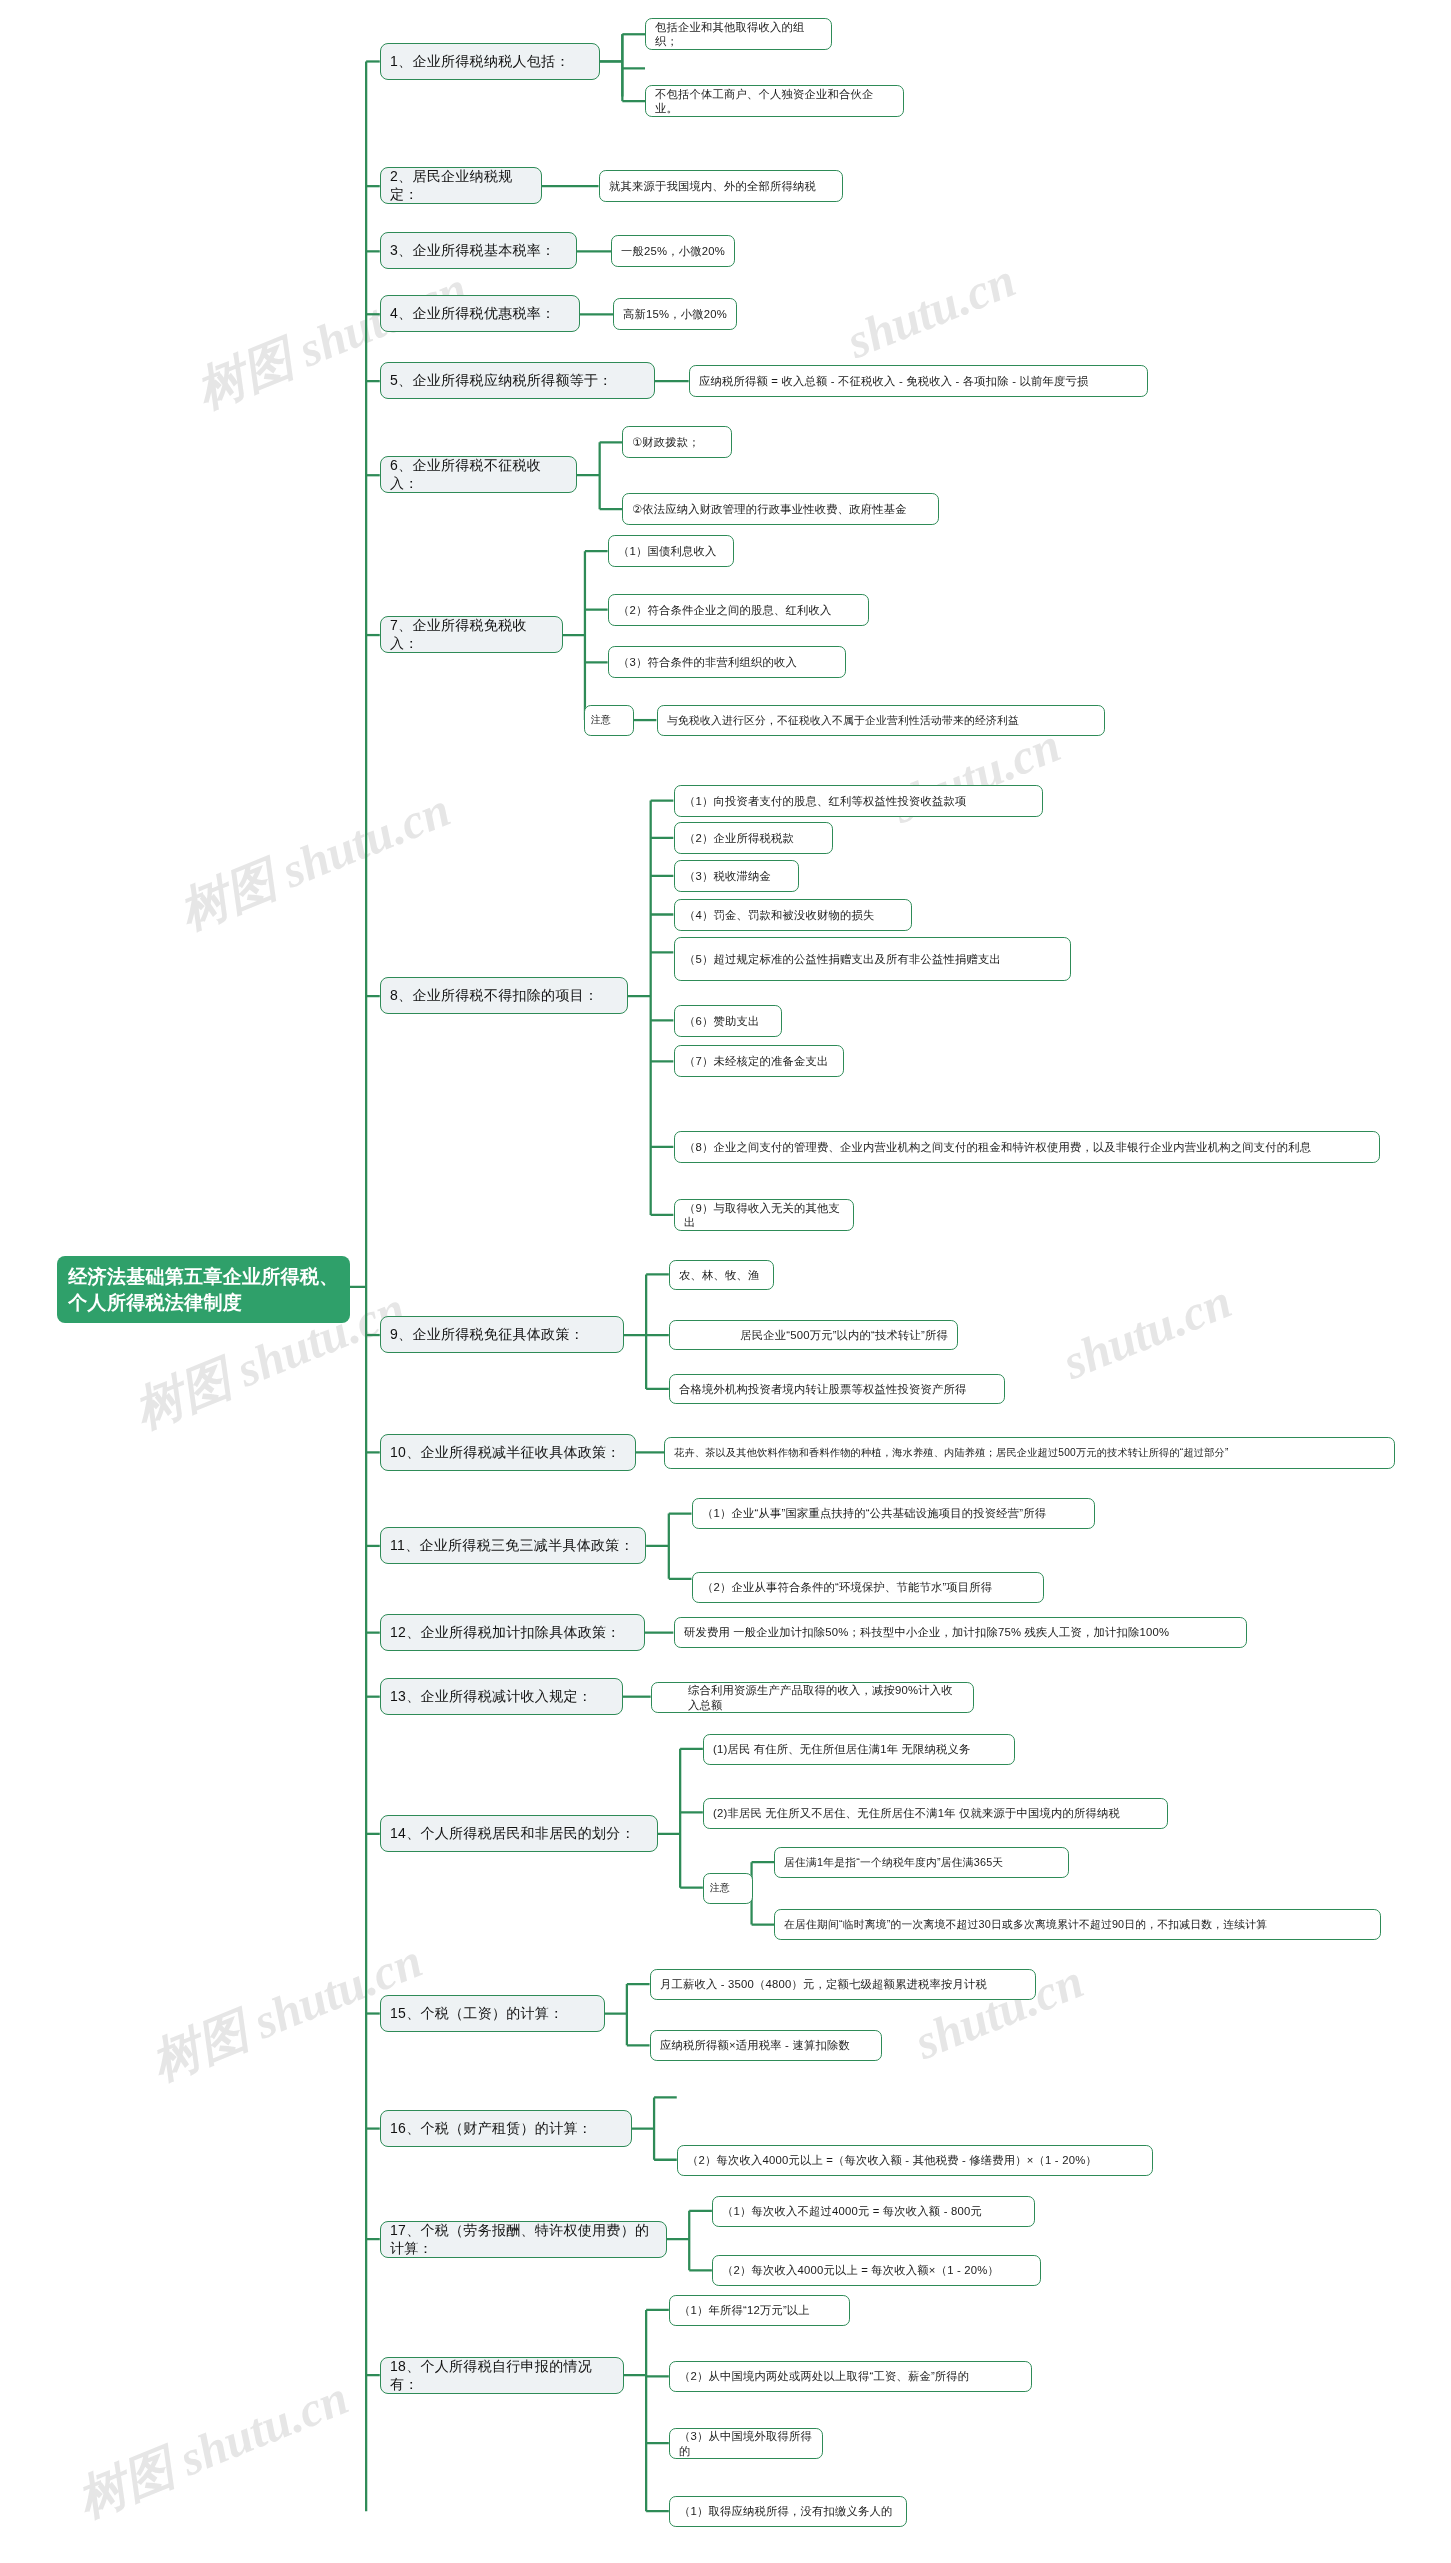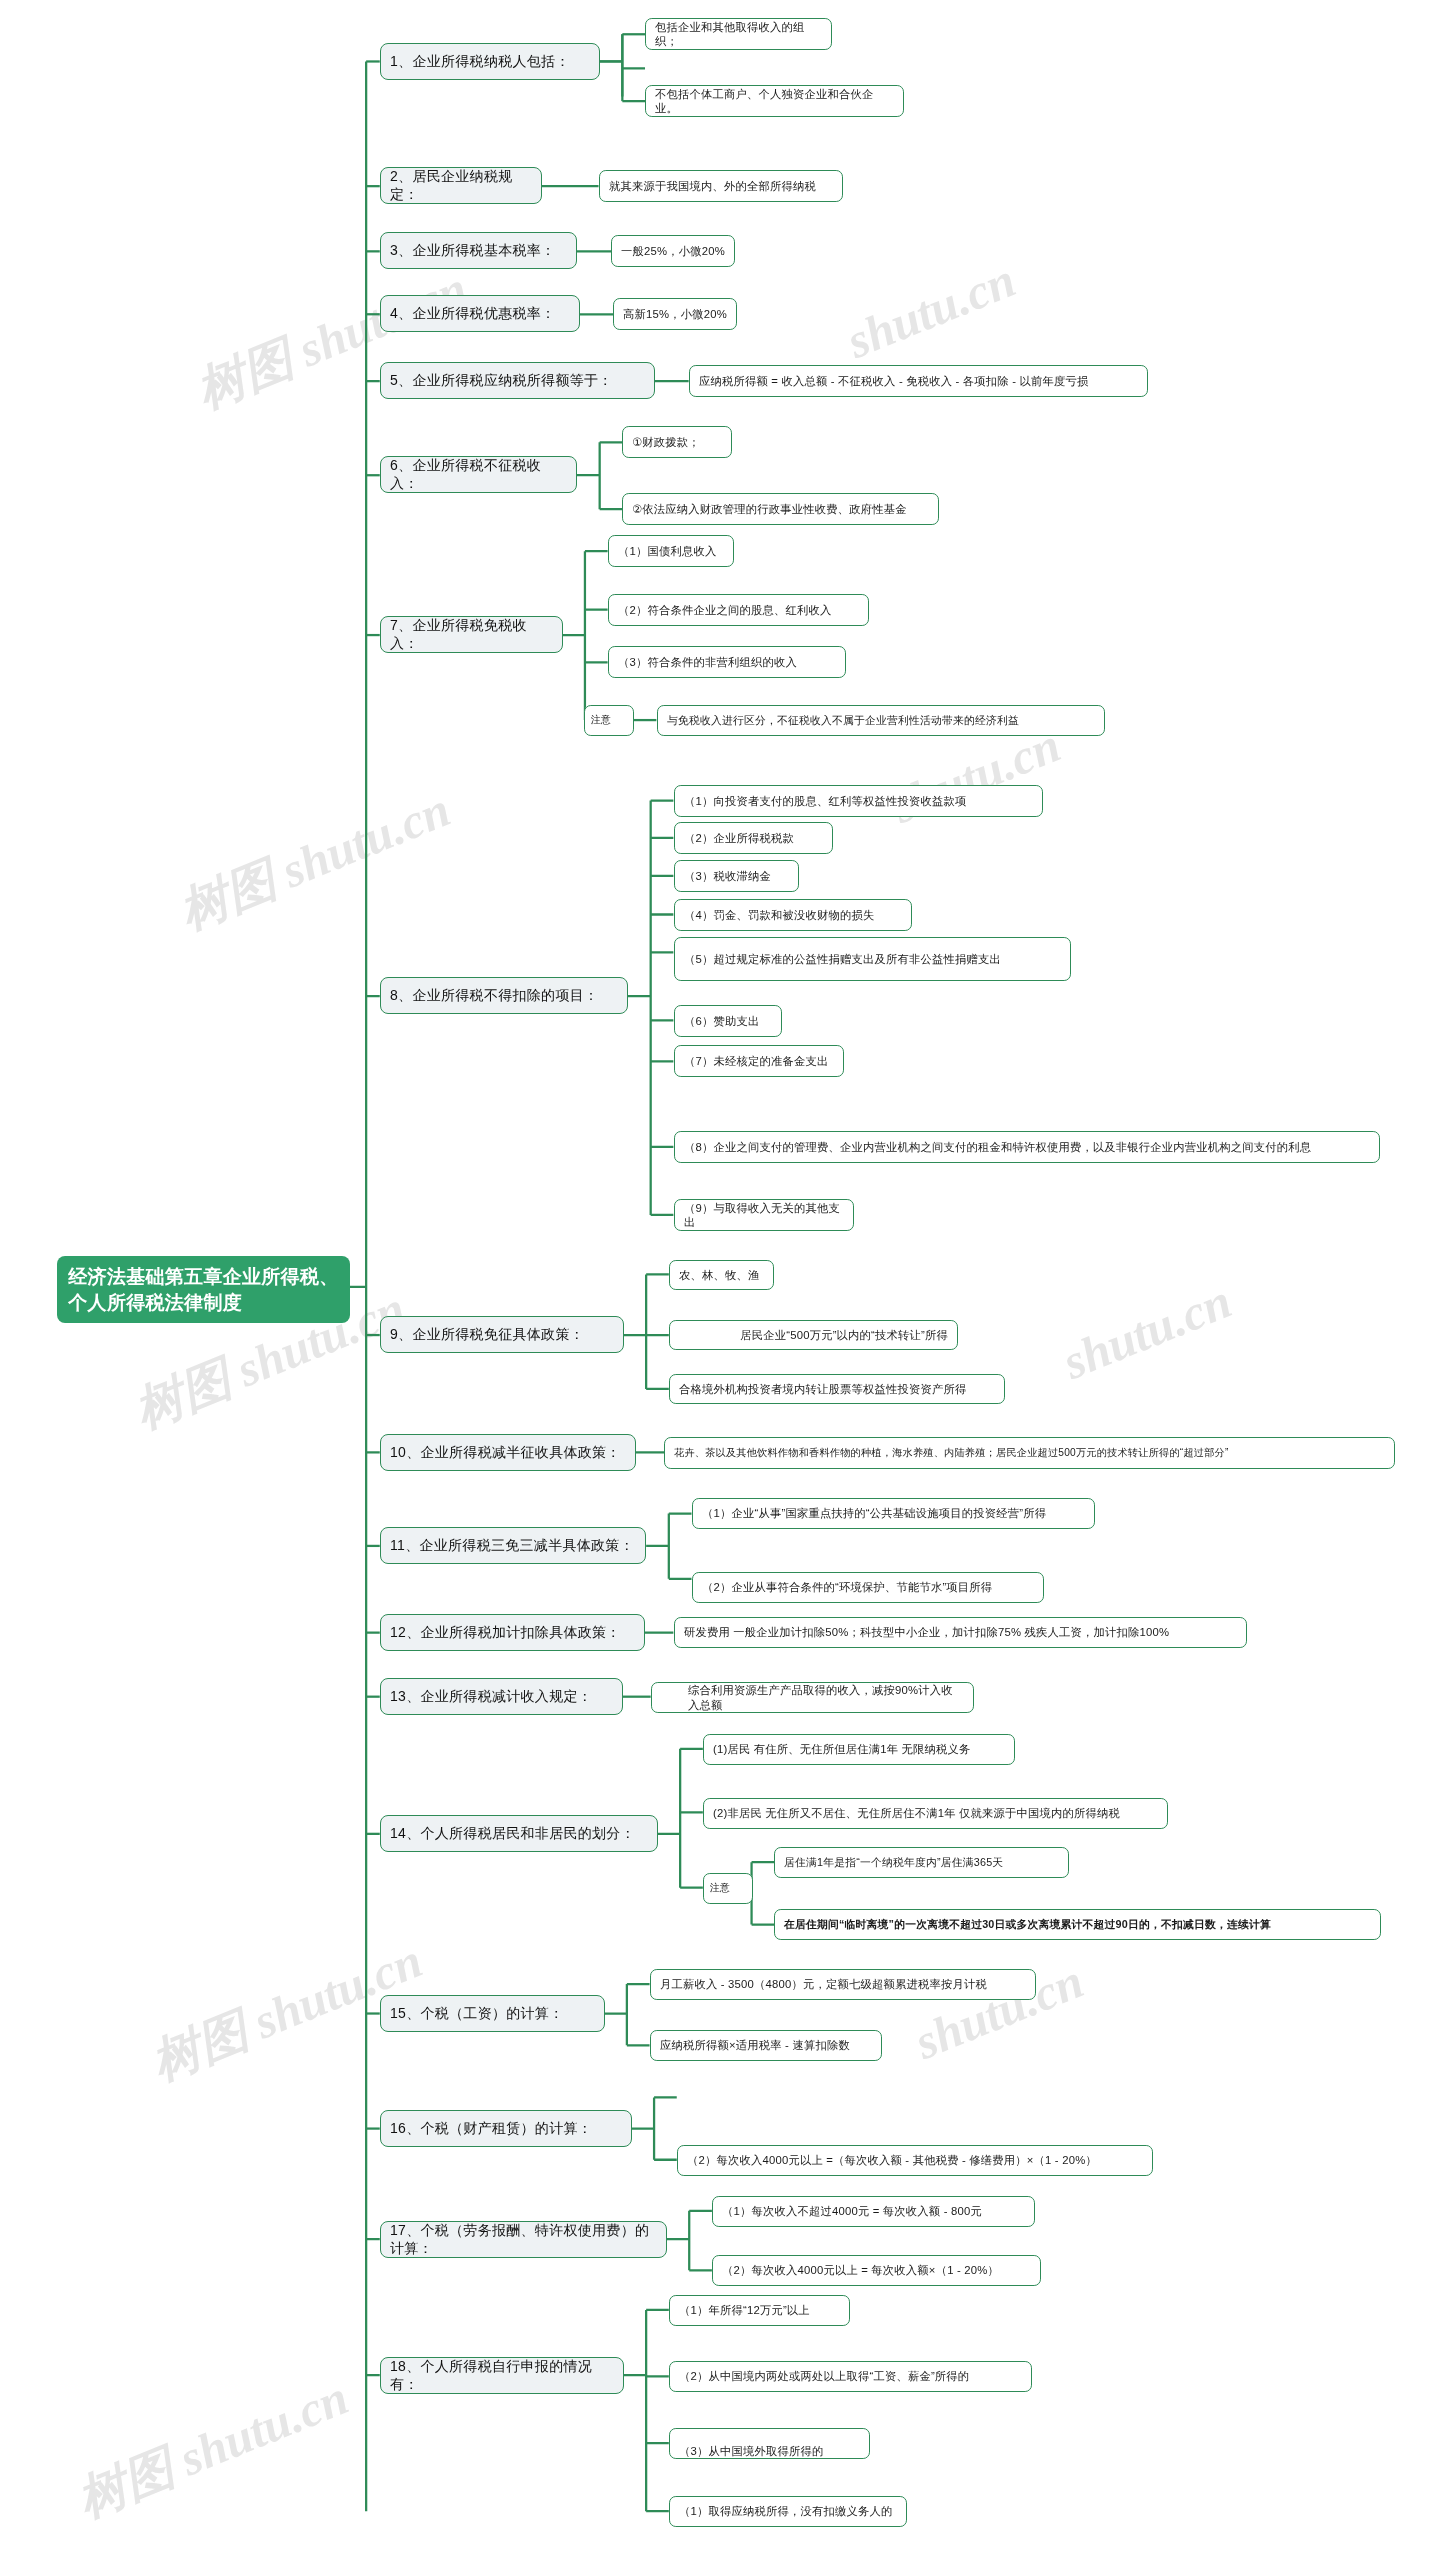--- a/index.html
+++ b/index.html
@@ -336,21 +336,21 @@
   </div>
   <div class="node lv2" style="left:703px; top:1798px; width:465px; height:31px;">
     <span>(2)非居民 无住所又不居住、无住所居住不满1年 仅就来源于中国境内的所得纳税</span>
   </div>
   <div class="node note" style="left:703px; top:1873px; width:50px; height:31px;">
     <span>注意</span>
   </div>
   <div class="node lv3" style="left:774px; top:1847px; width:295px; height:31px;">
     <span>居住满1年是指“一个纳税年度内”居住满365天</span>
   </div>
-  <div class="node lv3" style="left:774px; top:1909px; width:607px; height:31px;font-weight:bold;">
+  <div class="node lv3" style="left:774px; top:1909px; width:607px; height:31px;">
     <span>在居住期间“临时离境”的一次离境不超过30日或多次离境累计不超过90日的，不扣减日数，连续计算</span>
   </div>
 
   <div class="node lv1" style="left:380px; top:1995px; width:225px; height:37px;">
     <span>15、个税（工资）的计算：</span>
   </div>
   <div class="node lv2" style="left:650px; top:1969px; width:386px; height:31px;">
     <span>月工薪收入 - 3500（4800）元，定额七级超额累进税率按月计税</span>
   </div>
   <div class="node lv2" style="left:650px; top:2030px; width:232px; height:31px;">
@@ -376,21 +376,21 @@
 
   <div class="node lv1" style="left:380px; top:2357px; width:244px; height:37px;">
     <span>18、个人所得税自行申报的情况有：</span>
   </div>
   <div class="node lv2" style="left:669px; top:2295px; width:181px; height:31px;">
     <span>（1）年所得“12万元”以上</span>
   </div>
   <div class="node lv2" style="left:669px; top:2361px; width:363px; height:31px;">
     <span>（2）从中国境内两处或两处以上取得“工资、薪金”所得的</span>
   </div>
-  <div class="node lv2" style="left:669px; top:2428px; width:201px; height:31px;align-items:flex-end;">
+  <div class="node lv2" style="left:669px; top:2428px; width:154px; height:31px;">
     <span>（3）从中国境外取得所得的</span>
   </div>
   <div class="node lv2" style="left:669px; top:2496px; width:238px; height:31px;">
     <span>（1）取得应纳税所得，没有扣缴义务人的</span>
   </div>
 
 </div>
 
 
 </body></html>

